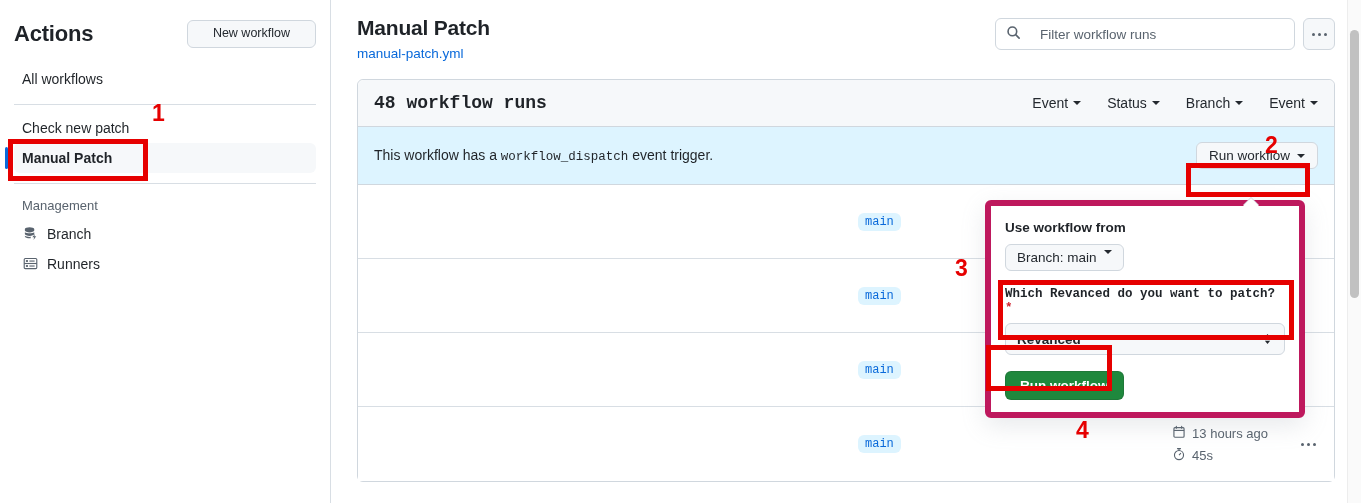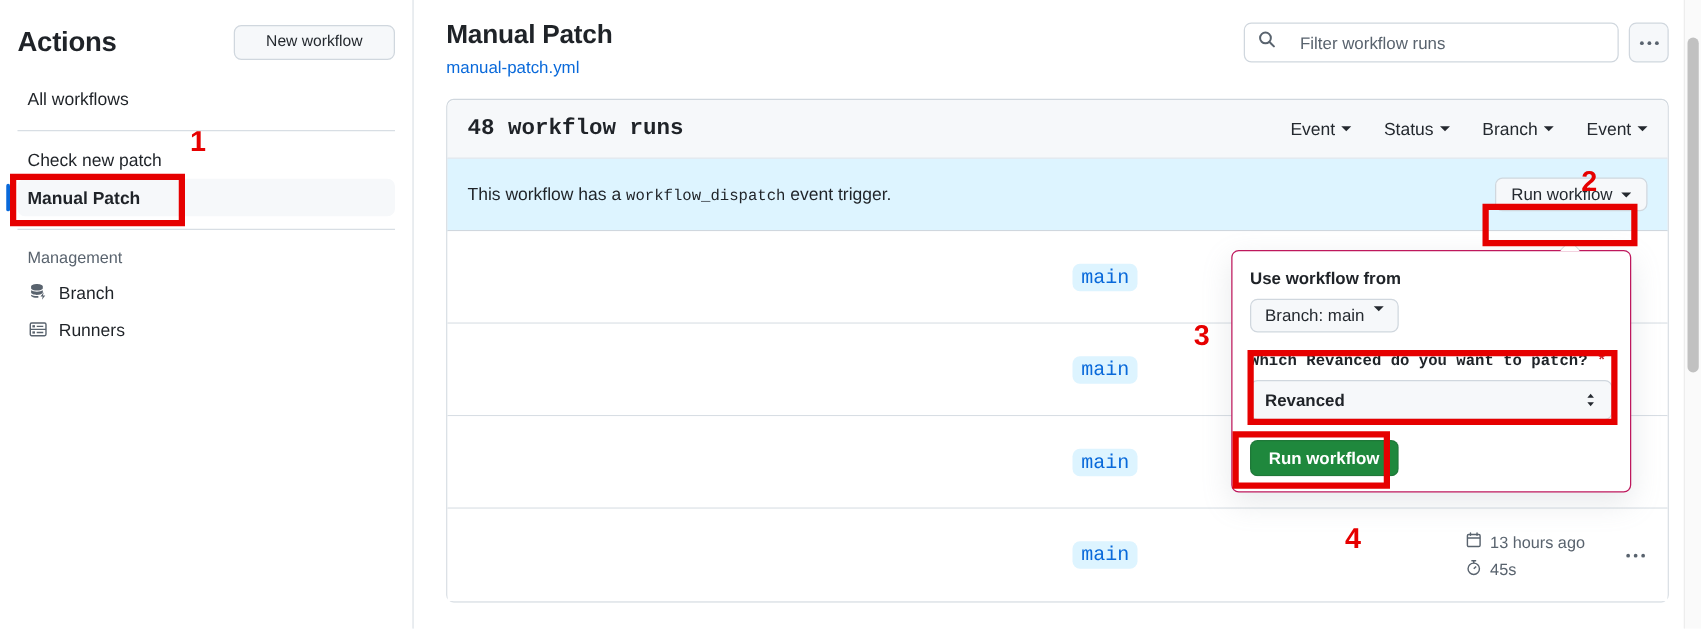--- a/index.html
+++ b/index.html
@@ -117,35 +117,35 @@
   }
 
   .run-row {
     height:74px; border-bottom:1px solid #d8dee4; display:flex;
     align-items:center; padding:0 16px; position:relative; background:#fff;
   }
   .run-row:last-child{ border-bottom:none; }
   .branch-chip {
     position:absolute; left:500px;
     background:#ddf4ff; color:#0969da; border-radius:6px;
-    font-family:"Liberation Mono", monospace; font-size:16px;
+    font-family:"Liberation Mono", monospace; font-size:12px;
     padding:2px 7px;
   }
   .run-meta {
     position:absolute; right:66px; display:flex; flex-direction:column;
     gap:5px; font-size:13px; color:#59636e; align-items:flex-start;
   }
   .meta-line { display:flex; align-items:center; gap:6px; white-space:nowrap;}
   .row-kebab { position:absolute; right:18px; color:#59636e; display:flex; gap:3px;}
   .dot { width:3px;height:3px;border-radius:50%;background:#59636e;display:inline-block;}
 
   
   .wf-dropdown {
     position:absolute; left:985px; top:200px; width:320px;
-    background:#fff; border:1px solid #be185d; border-radius:6px;
+    background:#fff; border:6px solid #be185d; border-radius:6px;
     box-shadow:0 8px 24px rgba(140,149,159,0.2); z-index:40;
     padding:14px 14px 12px 14px;
   }
   .wf-dropdown::before{
     content:""; position:absolute; top:-8px; right:40px;
     border-left:8px solid transparent; border-right:8px solid transparent;
     border-bottom:8px solid #fff;
   }
   .wf-dropdown::after{
     content:""; position:absolute; top:-9px; right:40px;

